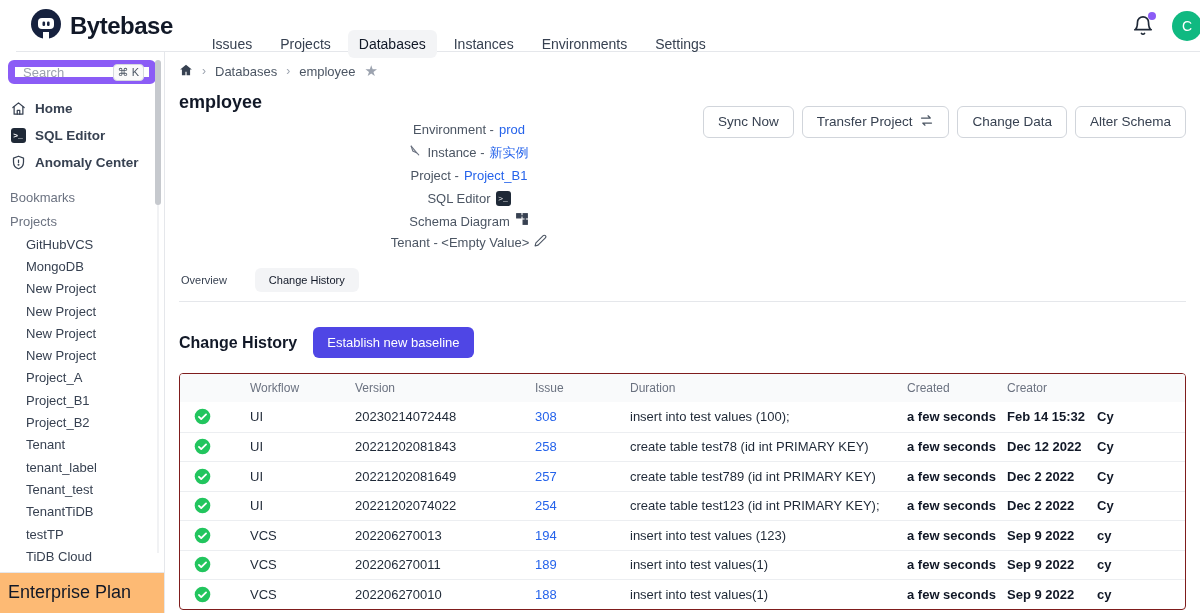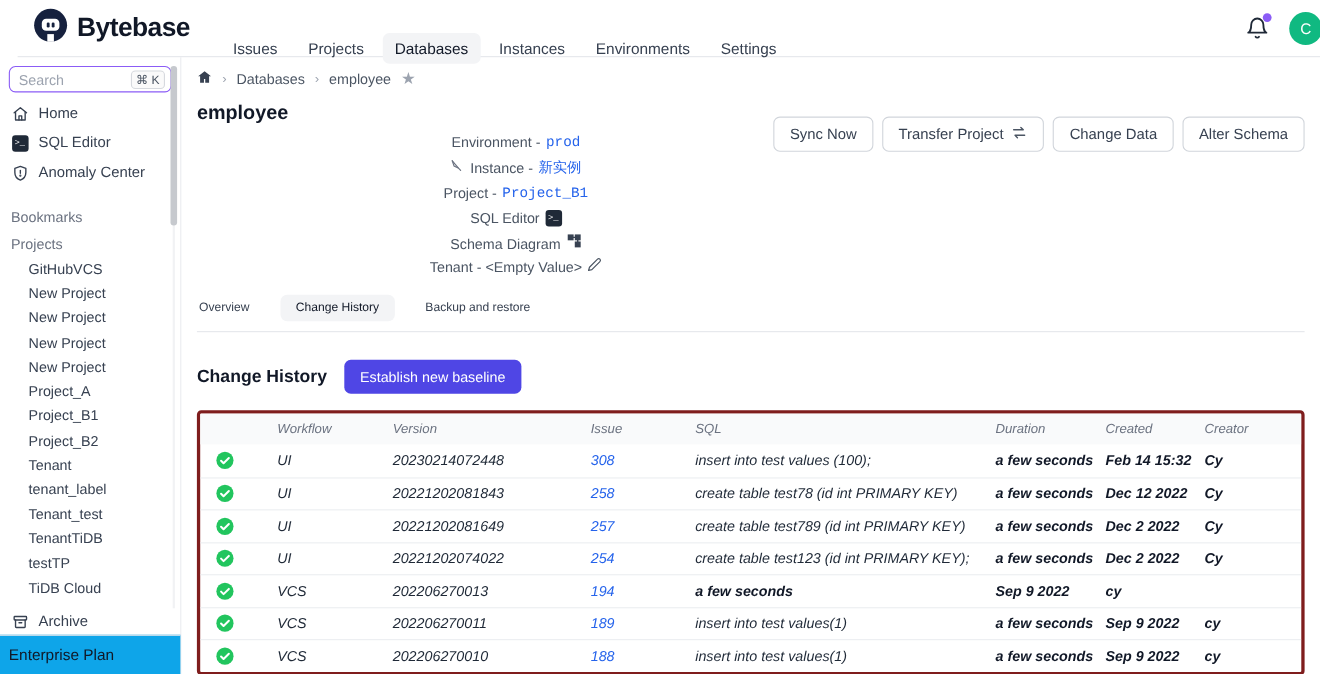--- a/index.html
+++ b/index.html
@@ -16,65 +16,65 @@
   .topnav .nav-item.active { background:#f3f4f6; color:#111827; }
   .topbar-right { margin-left:auto; display:flex; align-items:center; gap:18px; }
   .bell-wrap { position:relative; width:22px; height:22px; cursor:pointer; }
   .bell-dot { position:absolute; top:-3px; right:-2px; width:8px; height:8px; border-radius:50%; background:#8b5cf6; }
   .avatar { width:30px; height:30px; border-radius:50%; background:#10b981; color:#fff;
     display:flex; align-items:center; justify-content:center; font-size:14px; cursor:pointer; }
 
   
   .sidebar { position:fixed; top:52px; left:0; bottom:0; width:165px; background:#fff;
     border-right:1px solid #e5e7eb; padding:8px 8px 0 8px; }
-  .search-box { display:flex; align-items:center; border:1px solid #8b5cf6; border-radius:6px;
+  .search-box { display:flex; align-items:center; border:7px solid #8b5cf6; border-radius:6px;
     height:24px; padding:0 5px 0 8px; margin-bottom:11px; background:#fff; cursor:text; }
   .search-box input { border:none; outline:none; width:82px; font-size:13px; color:#374151;
     font-family:"Liberation Sans",sans-serif; background:transparent; }
   .search-box input::placeholder { color:#9ca3af; }
   .kbd { margin-left:auto; font-size:11px; color:#4b5563; border:1px solid #d6d9de; border-radius:4px;
     padding:1px 4px; background:#fafafa; white-space:nowrap; }
-  .snav-item { display:flex; gap:9px; height:27px; font-size:13.5px;
-    color:#374151; cursor:pointer; padding-left:2px; }
+  .snav-item { display:flex; align-items:center; gap:9px; height:27px; font-size:13.5px;
+    color:#374151; cursor:pointer; padding-left:2px;font-weight:bold; }
   .snav-icon { width:16px; height:16px; display:flex; align-items:center; justify-content:center; }
   .sec-label { font-size:13px; color:#6b7280; margin-top:9px; height:24px; display:flex; align-items:center; padding-left:2px; }
   .proj-item { font-size:13px; color:#374151; height:22.3px; display:flex; align-items:center;
     padding-left:18px; cursor:pointer; white-space:nowrap; }
   .archive-row { margin-top:12px; }
   .plan { position:absolute; bottom:0; left:0; right:0; border-top:1px solid #e5e7eb;
-    padding:9px 8px 10px 8px; font-size:14px; color:#111827; background:#0ea5e9; }
+    padding:9px 8px 10px 8px; font-size:18px; color:#111827; background:#fdba74; }
   .side-scroll { position:absolute; top:8px; right:3px; width:6px; height:145px; border-radius:3px; background:#c6c9ce; }
   .side-track { position:absolute; top:8px; right:5px; width:2px; bottom:60px; background:#f1f2f4; }
 
   
   .main { position:fixed; top:52px; left:165px; right:0; bottom:0; background:#fff; padding:9px 14px 0 14px; }
   .breadcrumb { display:flex; align-items:center; gap:9px; font-size:13px; color:#4b5563; height:20px; }
   .crumb { cursor:pointer; }
   .chev { color:#9ca3af; font-size:12px; }
   .bc-star { color:#9ca3af; font-size:15px; cursor:pointer; }
   .page-title { font-size:18px; font-weight:700; color:#111827; margin-top:11px; }
   .meta { margin-top:7px; font-size:13px; color:#4b5563; line-height:19px; max-width:580px; }
   .meta-row { display:flex; align-items:center; flex-wrap:wrap; gap:4px 14px;flex-direction:column; }
   .meta-item { display:flex; align-items:center; gap:5px; white-space:nowrap; }
-  .link { color:#2563eb; cursor:pointer;font-family:Liberation Mono, monospace; }
+  .link { color:#2563eb; cursor:pointer; }
   .mini-term { width:15px; height:15px; background:#1f2937; border-radius:3px; color:#fff; font-size:8px;
     display:flex; align-items:center; justify-content:center; font-family:"Liberation Mono",monospace; }
   .actions { position:absolute; top:54px; right:14px; display:flex; gap:8px; }
   .btn { background:#fff; border:1px solid #d1d5db; border-radius:6px; padding:7px 14px; font-size:13.5px;
     color:#374151; cursor:pointer; display:flex; align-items:flex-start; gap:7px; font-family:"Liberation Sans",sans-serif; }
   .tabs { display:flex; align-items:center; gap:26px; margin-top:16px; border-bottom:1px solid #e5e7eb; padding-bottom:9px; }
   .tab { font-size:11px; color:#374151; cursor:pointer; padding:6px 2px; }
   .tab.active { background:#f3f4f6; border-radius:6px; padding:6px 14px; color:#111827; }
   .section-head { display:flex; align-items:center; gap:16px; margin-top:25px; }
   .section-title { font-size:16px; font-weight:700; color:#111827; }
   .btn-primary { background:#4f46e5; color:#fff; border:none; border-radius:6px; padding:8px 14px;
     font-size:13px; cursor:pointer; font-family:"Liberation Sans",sans-serif; }
 
   
-  .table { margin-top:15px; border:3px solid #7f1d1d; border-radius:4px; overflow:hidden;font-style:italic; }
+  .table { margin-top:15px; border:1px solid #7f1d1d; border-radius:4px; overflow:hidden; }
   .trow { display:grid; grid-template-columns:70px 105px 180px 95px 1fr 100px 90px 88px; align-items:center; }
   .thead { background:#f9fafb; height:28px; font-size:12px; color:#6b7280; }
   .tbody-row { height:29.5px; border-top:1px solid #eceef1; font-size:13px; color:#1f2937; cursor:pointer; }
   .cell-status { padding-left:14px; display:flex; align-items:center; }
   .bold-cell { font-weight:700; color:#111827; }
   .issue-link { color:#2563eb; text-decoration:none; }
 </style>
 </head>
 <body>
 
@@ -141,20 +141,21 @@
           <circle cx="12" cy="15.5" r="0.6" fill="#374151"></circle>
         </svg>
     </span>
     <span>Anomaly Center</span>
   </div>
 
   <div class="sec-label">Bookmarks</div>
   <div class="sec-label" style="margin-top:0;">Projects</div>
 
   <div class="proj-item">GitHubVCS</div>
+  <div class="proj-item">MongoDB</div>
   <div class="proj-item">New Project</div>
   <div class="proj-item">New Project</div>
   <div class="proj-item">New Project</div>
   <div class="proj-item">New Project</div>
   <div class="proj-item">Project_A</div>
   <div class="proj-item">Project_B1</div>
   <div class="proj-item">Project_B2</div>
   <div class="proj-item">Tenant</div>
   <div class="proj-item">tenant_label</div>
   <div class="proj-item">Tenant_test</div>
@@ -260,35 +261,33 @@
         <span>Change Data</span>
       </button>
     <button class="btn">
         <span>Alter Schema</span>
       </button>
   </div>
 
   <div class="tabs">
     <span class="tab">Overview</span>
     <span class="tab active">Change History</span>
-    <span class="tab">Backup and restore</span>
   </div>
 
   <div class="section-head">
     <span class="section-title">Change History</span>
     <button class="btn-primary">Establish new baseline</button>
   </div>
 
   <div class="table">
     <div class="trow thead">
       <span></span>
       <span>Workflow</span>
       <span>Version</span>
       <span>Issue</span>
-      <span>SQL</span>
       <span>Duration</span>
       <span>Created</span>
       <span>Creator</span>
     </div>
 
     <div class="trow tbody-row" style="border-top:none;">
       <span class="cell-status">
           <svg width="17" height="17" viewBox="0 0 24 24">
             <circle cx="12" cy="12" r="11" fill="#22c55e"></circle>
             <path d="M7 12.5l3.2 3.2L17 9" fill="none" stroke="#fff" stroke-width="2.6" stroke-linecap="round" stroke-linejoin="round"></path>
@@ -350,20 +349,21 @@
     <div class="trow tbody-row">
       <span class="cell-status">
           <svg width="17" height="17" viewBox="0 0 24 24">
             <circle cx="12" cy="12" r="11" fill="#22c55e"></circle>
             <path d="M7 12.5l3.2 3.2L17 9" fill="none" stroke="#fff" stroke-width="2.6" stroke-linecap="round" stroke-linejoin="round"></path>
           </svg>
         </span>
       <span>VCS</span>
       <span>202206270013</span>
       <a class="issue-link">194</a>
+      <span>insert into test values (123)</span>
       <span class="bold-cell">a few seconds</span>
       <span class="bold-cell">Sep 9 2022</span>
       <span class="bold-cell">cy</span>
     </div>
     <div class="trow tbody-row">
       <span class="cell-status">
           <svg width="17" height="17" viewBox="0 0 24 24">
             <circle cx="12" cy="12" r="11" fill="#22c55e"></circle>
             <path d="M7 12.5l3.2 3.2L17 9" fill="none" stroke="#fff" stroke-width="2.6" stroke-linecap="round" stroke-linejoin="round"></path>
           </svg>

